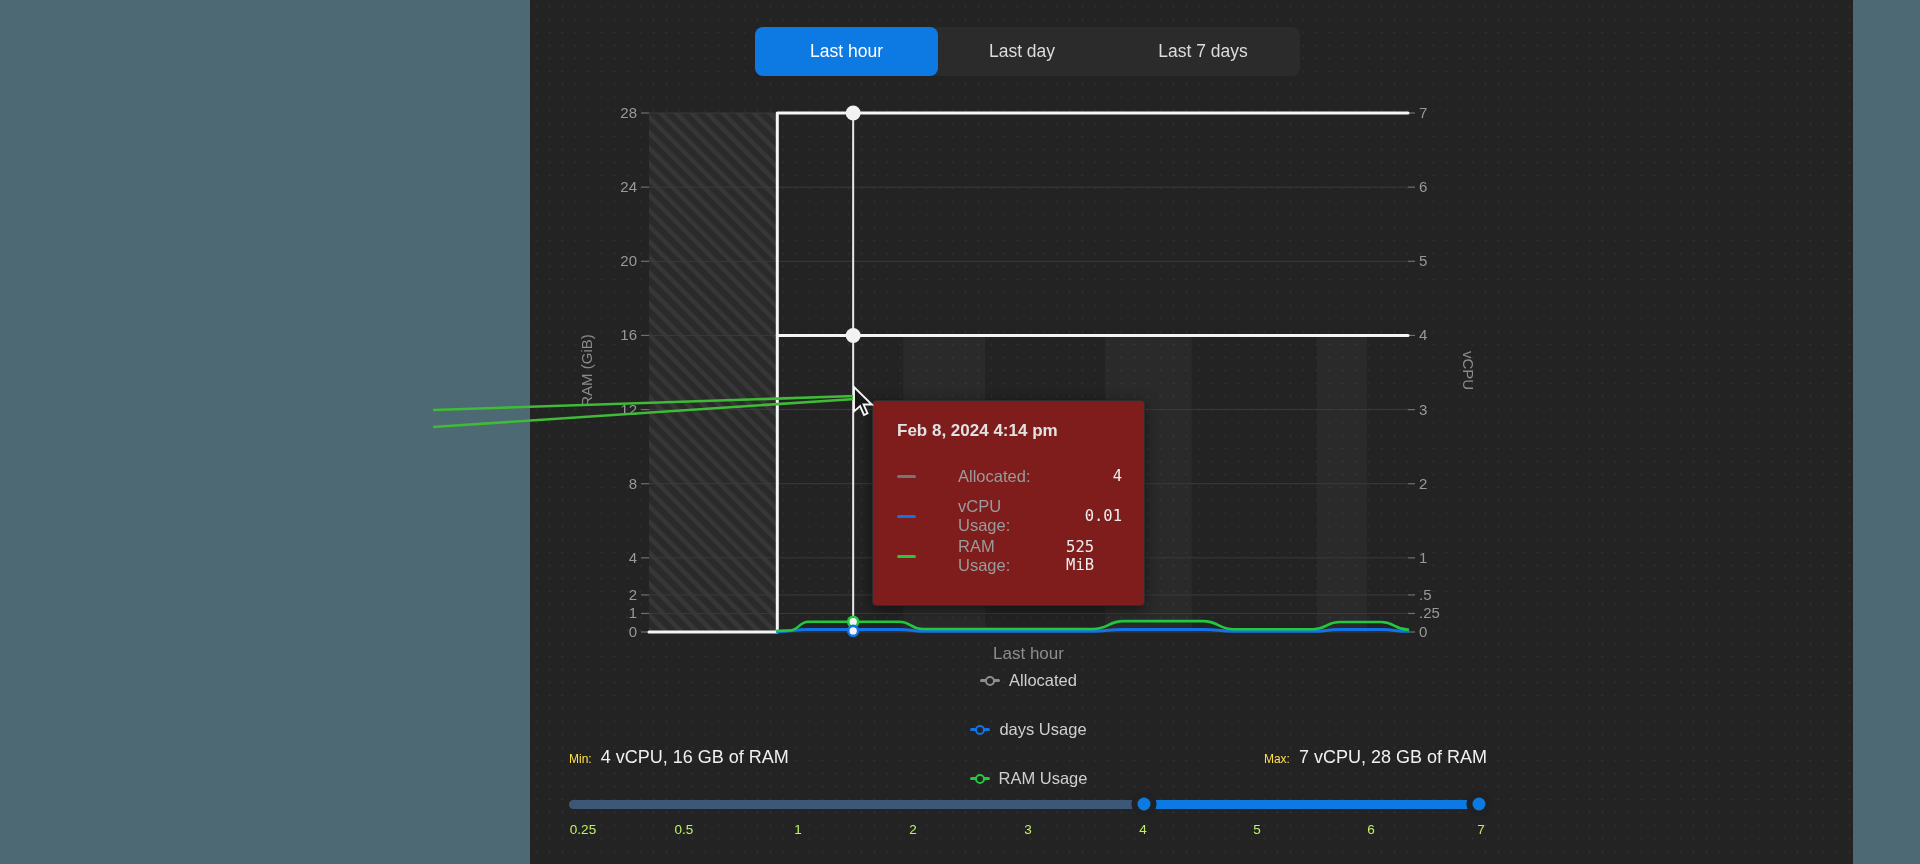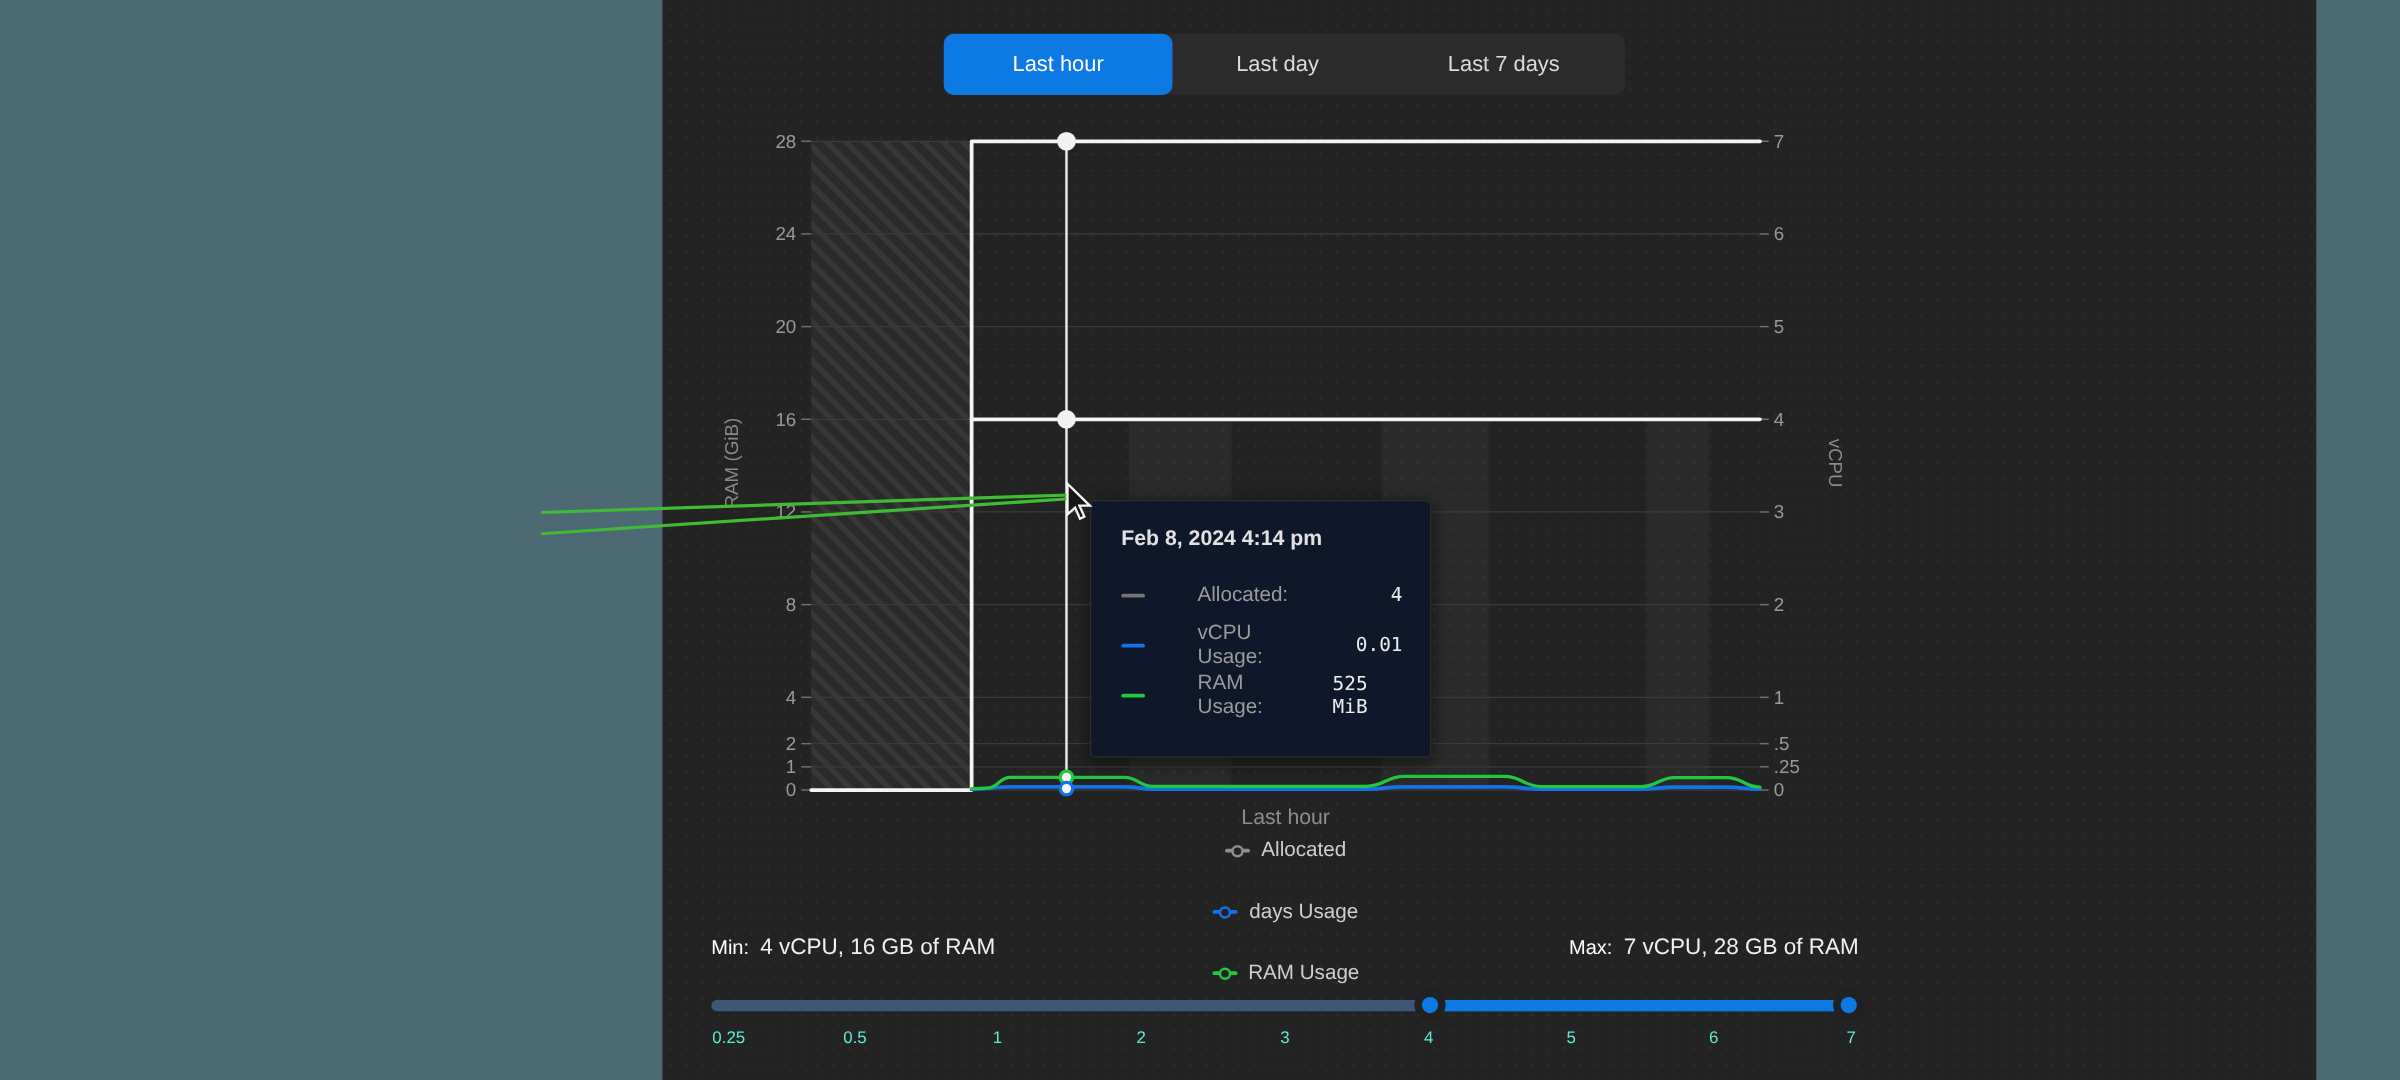--- a/index.html
+++ b/index.html
@@ -16,51 +16,51 @@
   .tab.active{background:#0d7ae4;color:#ffffff;}
   .tab.w1{width:183px}.tab.w2{width:168px}.tab.w3{width:194px}
   
   #chart-svg{position:absolute;left:0;top:0;width:1920px;height:864px;}
   .axis-title{position:absolute;width:160px;text-align:center;color:#8a8a8a;font-size:15px;}
   .axis-title.left{left:506px;top:362px;transform:rotate(-90deg);}
   .axis-title.right{left:1388px;top:362px;transform:rotate(90deg);}
   .x-axis-label{position:absolute;left:649px;top:644px;width:759px;text-align:center;
                 color:#8d8d8d;font-size:17px;}
   
-  .tooltip{position:absolute;left:872px;top:400px;width:273px;height:206px;background:#0f172a;
+  .tooltip{position:absolute;left:872px;top:400px;width:273px;height:206px;background:#7f1d1d;
            border:1px solid #2d2d2d;border-radius:4px;box-shadow:0 3px 14px rgba(0,0,0,0.5);
            box-sizing:border-box;padding:20px 22px 0 24px;}
   .tt-title{color:#e2e2e2;font-size:17px;font-weight:700;margin-bottom:24px;}
   .tt-row{display:flex;align-items:center;height:22px;margin-top:18px;gap:28px;}
   .tt-dash{width:19px;height:3px;border-radius:2px;margin-right:14px;flex:none;}
   .tt-label{color:#9b9b9b;font-size:16.5px;}
   .tt-val{margin-left:auto;color:#ededed;font-size:15.5px;font-family:"DejaVu Sans Mono",monospace;}
   
   .legend{position:absolute;left:649px;top:671px;width:759px;display:flex;justify-content:center;
           align-items:center;gap:30px;color:#cfcfcf;font-size:16.5px;flex-direction:column;}
   .legend-item{display:flex;align-items:center;gap:9px;cursor:pointer;}
   .lm{position:relative;width:20px;height:10px;flex:none;}
   .lm-line{position:absolute;left:0;top:3.5px;width:20px;height:3px;border-radius:2px;}
   .lm-dot{position:absolute;left:5px;top:0;width:6px;height:6px;border-radius:50%;
           border:2px solid;background:#232323;box-sizing:content-box;}
   
   .minmax{position:absolute;left:569px;top:747px;width:918px;display:flex;
           justify-content:space-between;align-items:baseline;color:#f0f0f0;font-size:18px;}
-  .mm-label{color:#ffffff;font-size:16px;margin-right:9px;text-align:center;}
+  .mm-label{color:#fde047;font-size:12px;margin-right:9px;text-align:center;}
   .mm-group{display:flex;align-items:baseline;}
   
   .slider{position:absolute;left:569px;top:800px;width:915px;height:9px;border-radius:5px;
           background:#3d5877;cursor:pointer;}
   .slider-fill{position:absolute;left:62.8%;width:37.2%;height:9px;border-radius:0 5px 5px 0;}
   .handle{position:absolute;top:4px;transform:translate(-50%,-50%);width:25px;height:25px;
           border-radius:50%;background:#212121;display:flex;align-items:center;justify-content:center;
           cursor:grab;}
   .handle-inner{width:13px;height:13px;border-radius:50%;}
   .handle.min{left:62.8%;} .handle.max{left:99.4%;}
-  .slider-labels{position:absolute;left:0;top:822px;width:1668px;height:20px;color:#5eead4;font-size:13.5px;}
+  .slider-labels{position:absolute;left:0;top:822px;width:1668px;height:20px;color:#bef264;font-size:13.5px;}
   .slider-labels span{position:absolute;transform:translateX(-50%);}
   .sl0{left:583px}.sl1{left:684px}.sl2{left:798px}.sl3{left:913px}.sl4{left:1028px}
   .sl5{left:1143px}.sl6{left:1257px}.sl7{left:1371px}.sl8{left:1481px}
   
   .callout{position:absolute;left:4px;top:394px;width:429px;height:64px;background:#000;
            border:3px solid #43b438;box-sizing:border-box;display:flex;align-items:center;
            justify-content:center;color:#ffffff;font-size:24px;}
   #overlay-svg{position:absolute;left:0;top:0;width:1920px;height:864px;pointer-events:none;}
 </style>
 </head>

